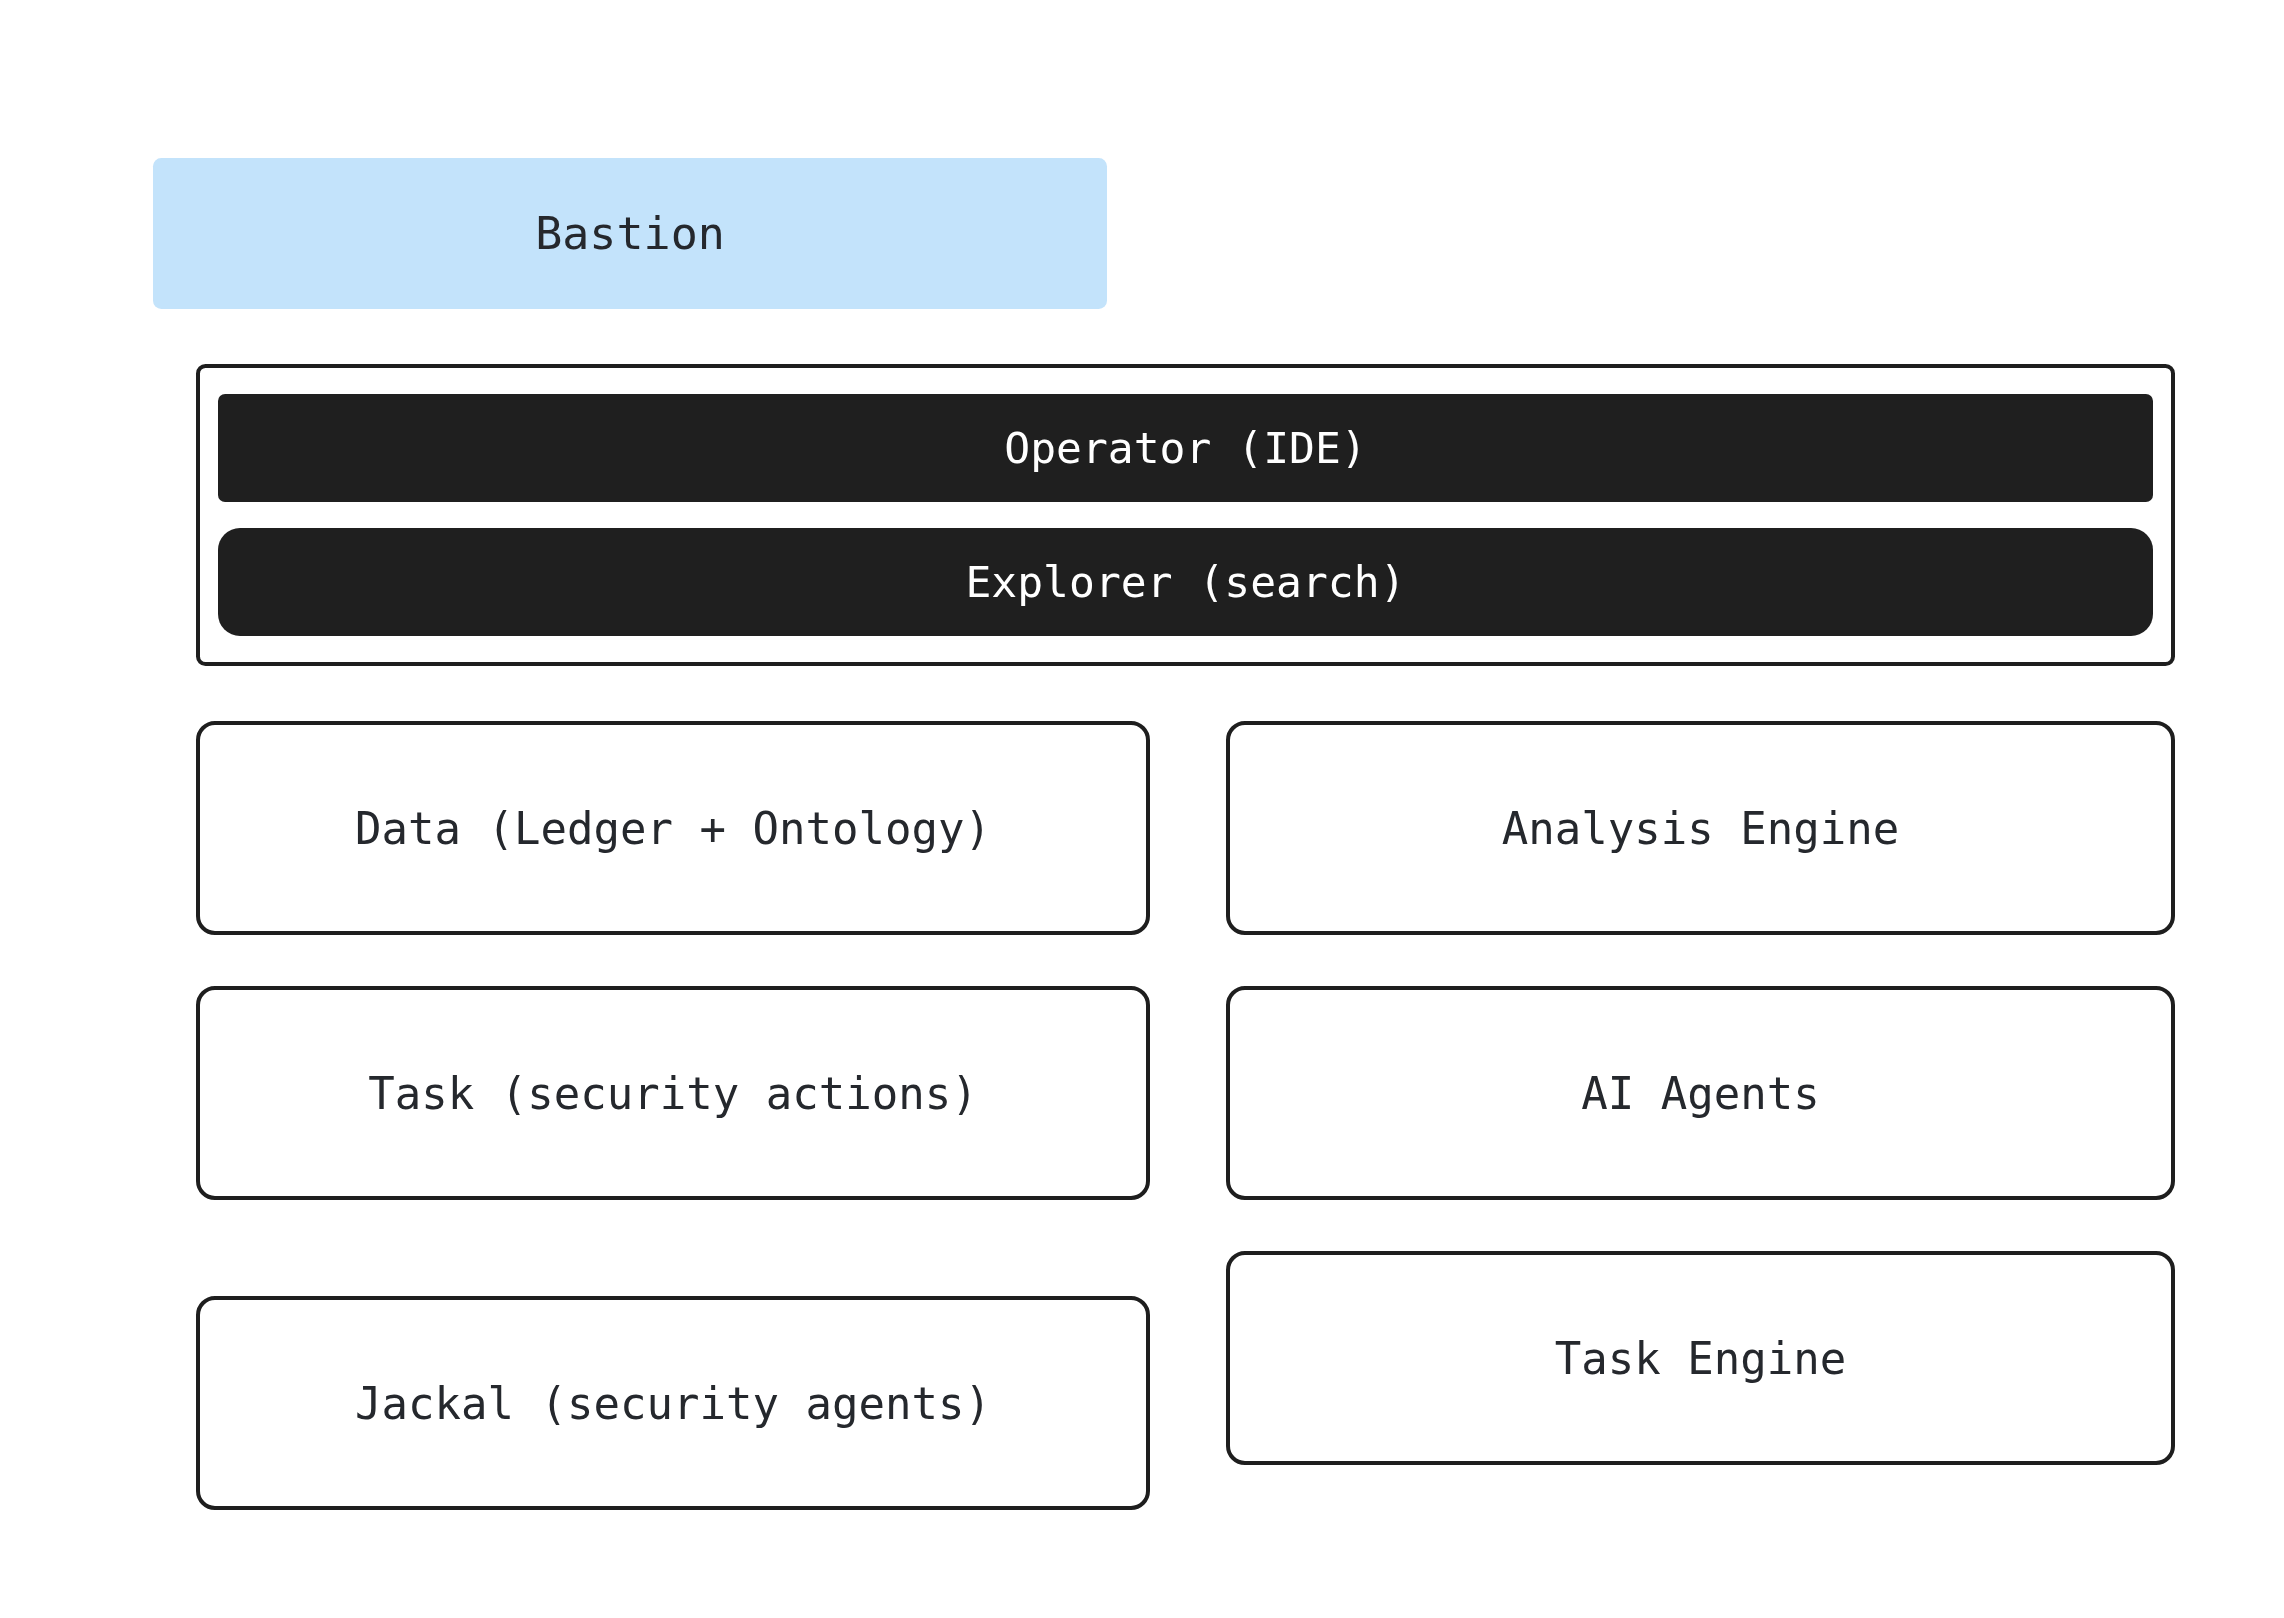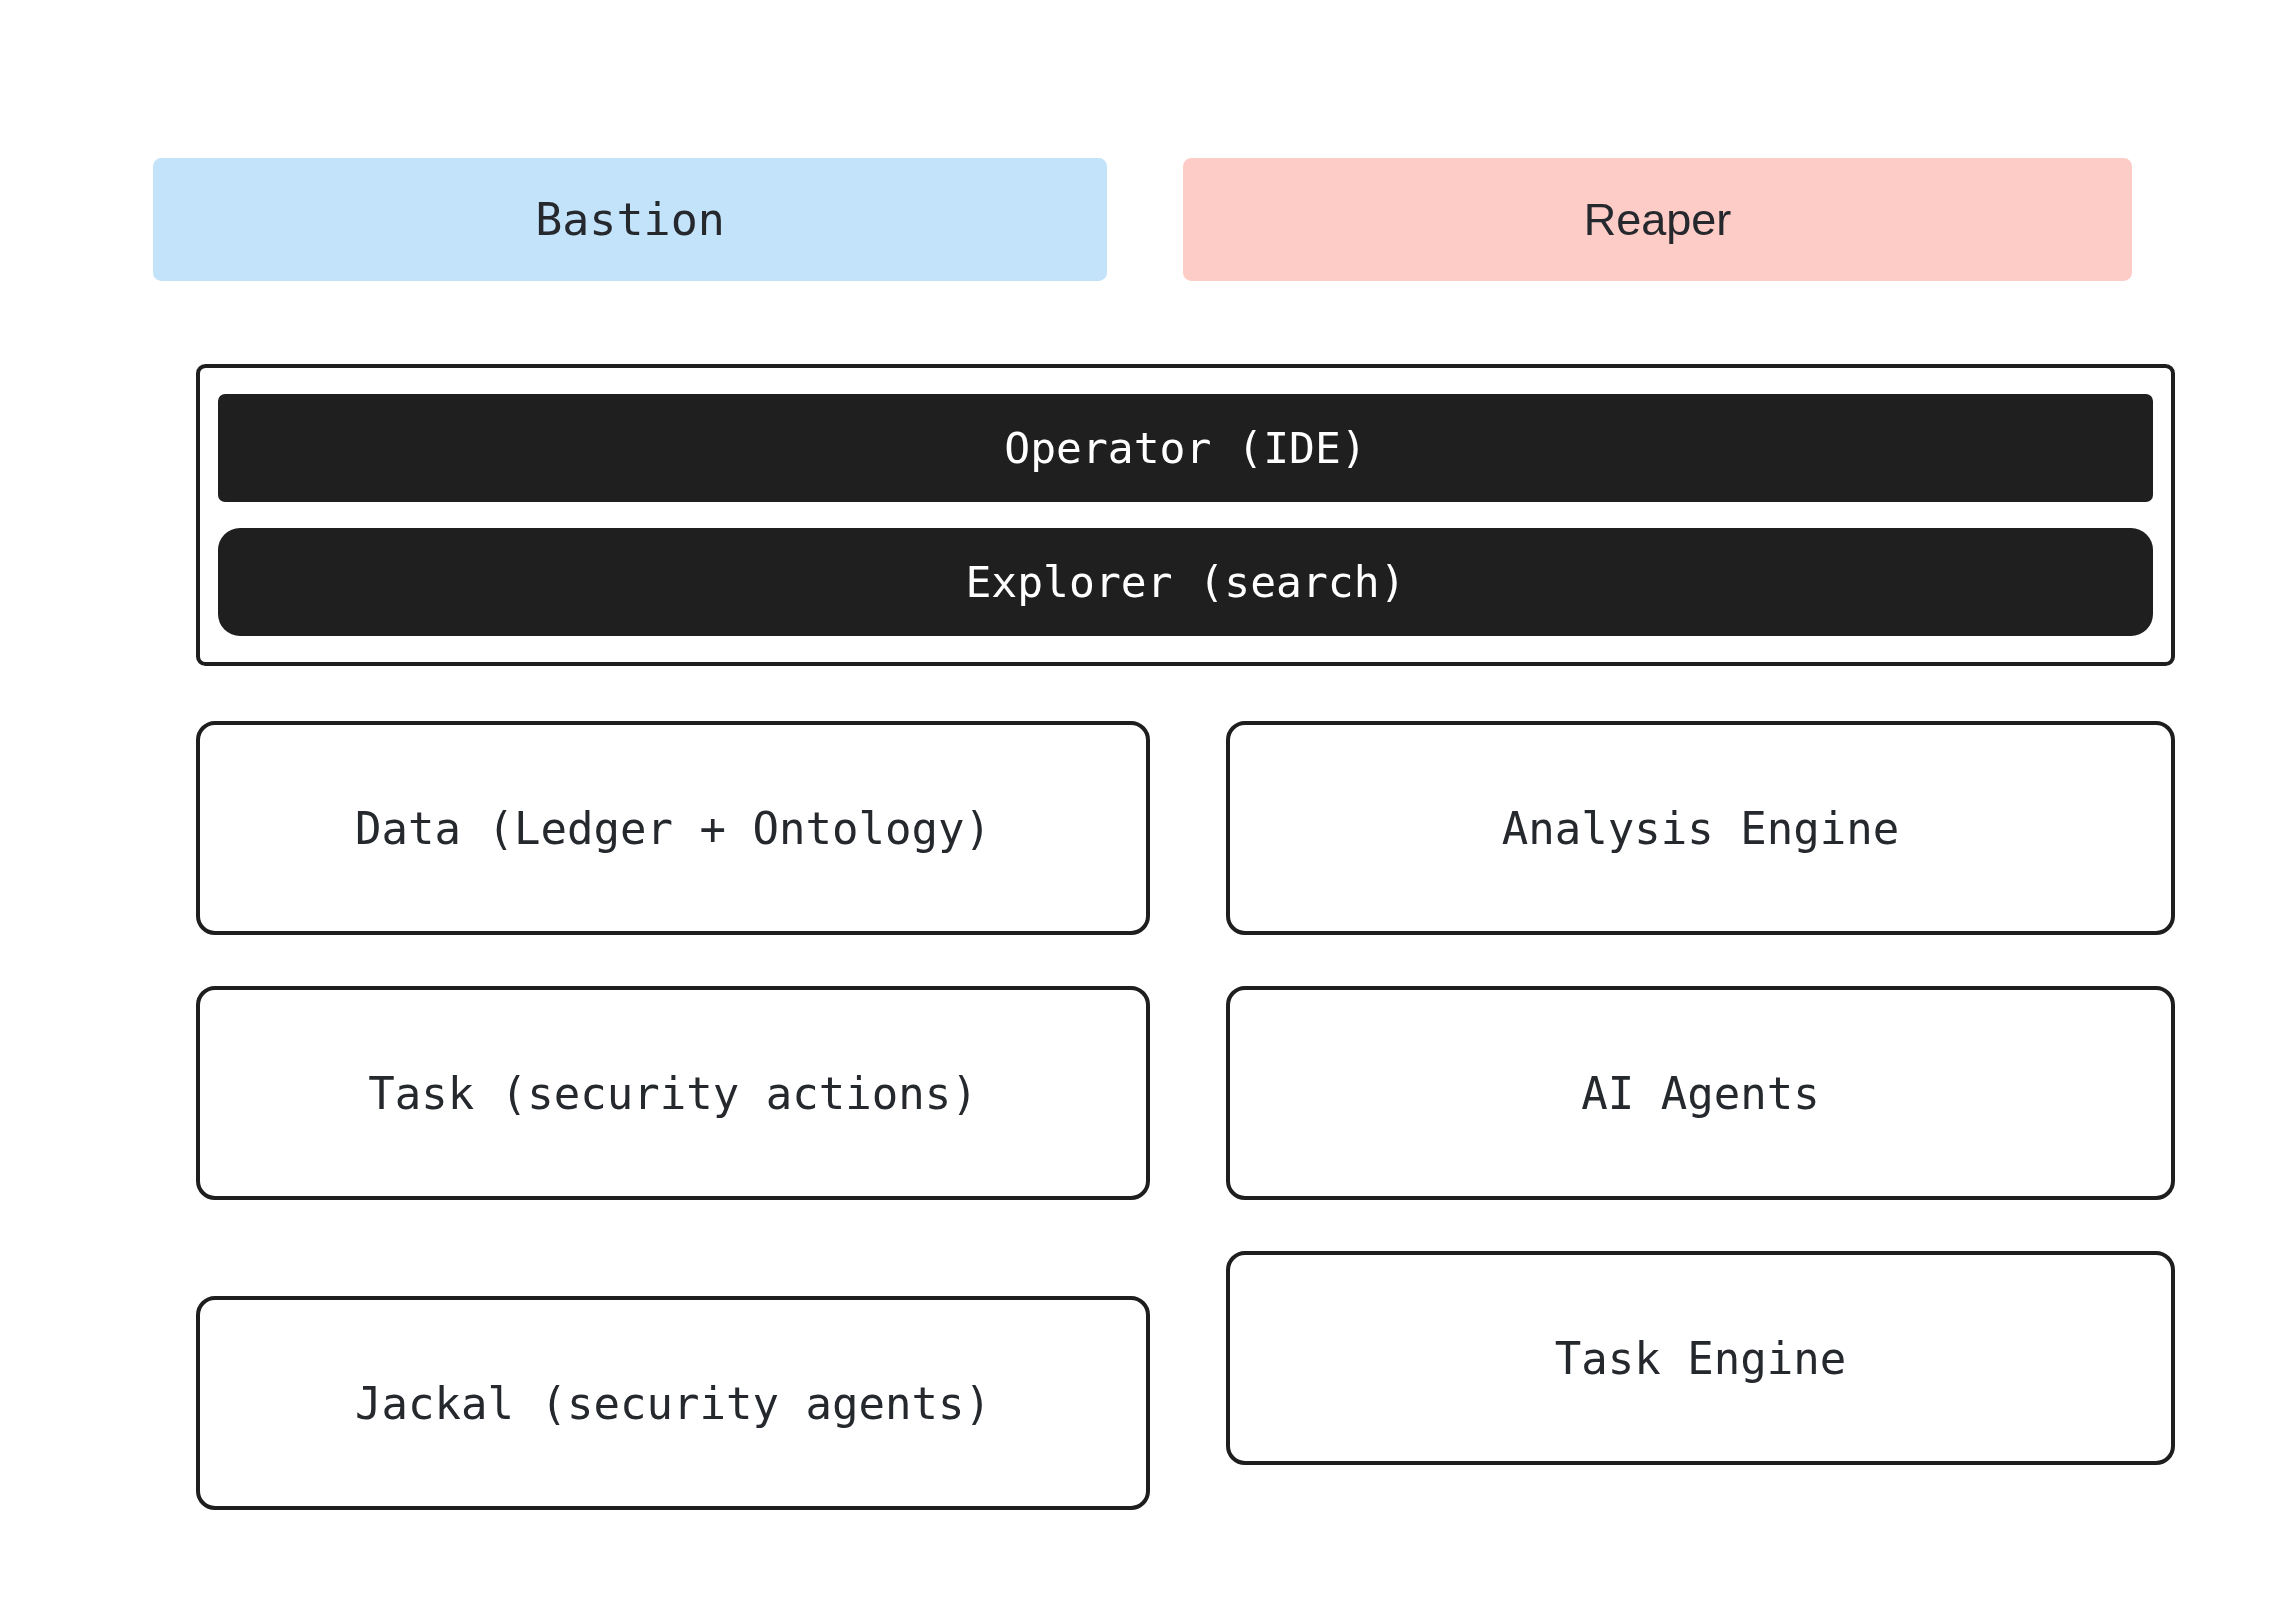--- a/index.html
+++ b/index.html
@@ -16,21 +16,21 @@
     font-family: "DejaVu Sans Mono", monospace;
   }
   .node {
     position: absolute;
     display: flex;
     align-items: center;
     justify-content: center;
     box-sizing: border-box;
   }
   .header-box {
-    height: 123px;
+    height: 151px;
     border-radius: 8.3px;
   }
   .header-box .label {
     font-size: 45px;
     font-weight: 500;
     color: #25282d;
   }
   .label {
     font-size: 44px;
     font-weight: 500;
@@ -83,23 +83,20 @@
 </style>
 </head>
 <body>
 
 <div class="canvas">
 
   <div class="node header-box col-left" style="top: 158px; background-color: rgb(195, 227, 251);">
     <span class="label mono">Bastion</span>
   </div>
 
-  <div class="node header-box col-right" style="top: 158px; background-color: rgb(253, 204, 199);">
-    <span class="label sans">Reaper</span>
-  </div>
 
   <div class="stack-container outlined">
     <div class="stack-bar" style="background-color: rgb(31, 31, 31);">
       <span class="label mono">Operator (IDE)</span>
     </div>
     <div class="stack-bar" style="background-color: rgb(31, 31, 31); border-radius: 22px;">
       <span class="label mono">Explorer (search)</span>
     </div>
   </div>
 

